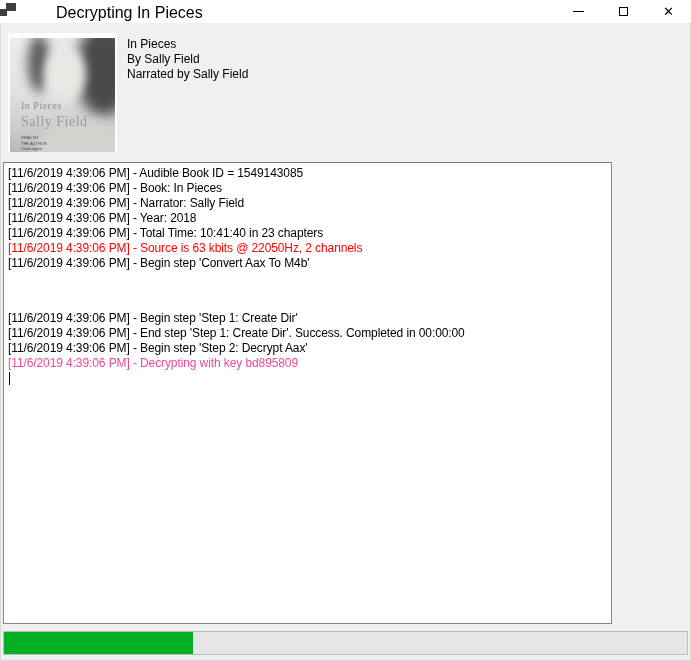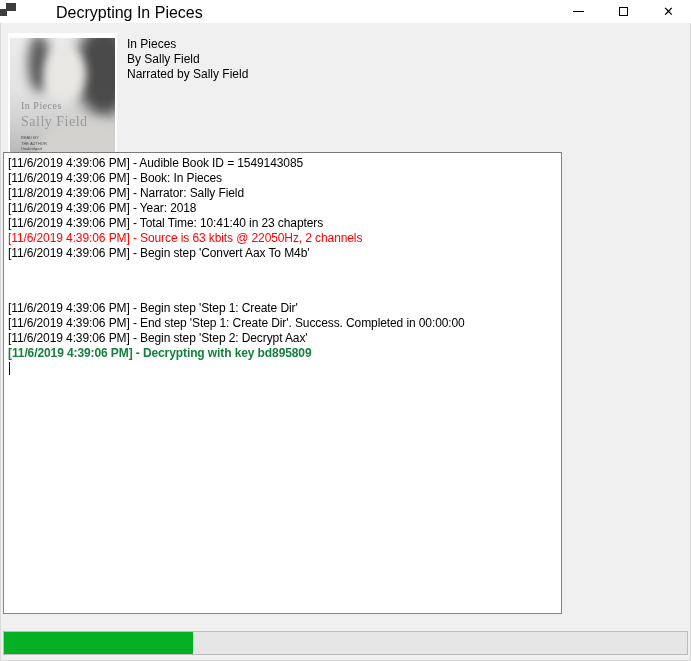--- a/index.html
+++ b/index.html
@@ -107,22 +107,22 @@
     position: absolute; left: 11px; top: 108px;
     font-size: 4px; color: #4d4d4d;
   }
   .book-info {
     position: absolute; left: 127px; top: 37px;
     font-size: 12px; color: #000; line-height: 15px;
   }
 
   
   .log {
-    position: absolute; left: 3px; top: 152px;
-    width: 559px; height: 462px;
+    position: absolute; left: 3px; top: 162px;
+    width: 609px; height: 462px;
     background: #ffffff;
     border: 1px solid #828790;
     border-top-color: #7a7a7a;
     padding: 3px 2px 0 4px;
     overflow: hidden;
     cursor: text;
   }
   .log-line {
     font-size: 12px; line-height: 15px; color: #000;
     white-space: pre; letter-spacing: -0.1px;
@@ -193,21 +193,21 @@
     <div class="log-line" style="color: rgb(0, 0, 0);">[11/6/2019 4:39:06 PM] - Audible Book ID = 1549143085</div>
       <div class="log-line" style="color: rgb(0, 0, 0);">[11/6/2019 4:39:06 PM] - Book: In Pieces</div>
       <div class="log-line" style="color: rgb(0, 0, 0);">[11/8/2019 4:39:06 PM] - Narrator: Sally Field</div>
       <div class="log-line" style="color: rgb(0, 0, 0);">[11/6/2019 4:39:06 PM] - Year: 2018</div>
       <div class="log-line" style="color: rgb(0, 0, 0);">[11/6/2019 4:39:06 PM] - Total Time: 10:41:40 in 23 chapters</div>
       <div class="log-line" style="color: rgb(255, 0, 0);">[11/6/2019 4:39:06 PM] - Source is 63 kbits @ 22050Hz, 2 channels</div>
       <div class="log-line" style="color: rgb(0, 0, 0);">[11/6/2019 4:39:06 PM] - Begin step 'Convert Aax To M4b'</div>
       <div class="log-line" style="color: rgb(0, 0, 0); margin-top: 40px;">[11/6/2019 4:39:06 PM] - Begin step 'Step 1: Create Dir'</div>
       <div class="log-line" style="color: rgb(0, 0, 0);">[11/6/2019 4:39:06 PM] - End step 'Step 1: Create Dir'. Success. Completed in 00:00:00</div>
       <div class="log-line" style="color: rgb(0, 0, 0);">[11/6/2019 4:39:06 PM] - Begin step 'Step 2: Decrypt Aax'</div>
-      <div class="log-line" style="color: #15803d; font-weight: bold;">[11/6/2019 4:39:06 PM] - Decrypting with key bd895809</div>
+      <div class="log-line" style="color: #ec4899;">[11/6/2019 4:39:06 PM] - Decrypting with key bd895809</div>
       <div class="caret"></div>
   </div>
 
   <div class="progressbar" style="background: rgb(230, 230, 230);">
     <div class="progress-fill" style="width: 27.7%; background: rgb(6, 176, 37);"></div>
   </div>
 
 </div>
 
 </body></html>

